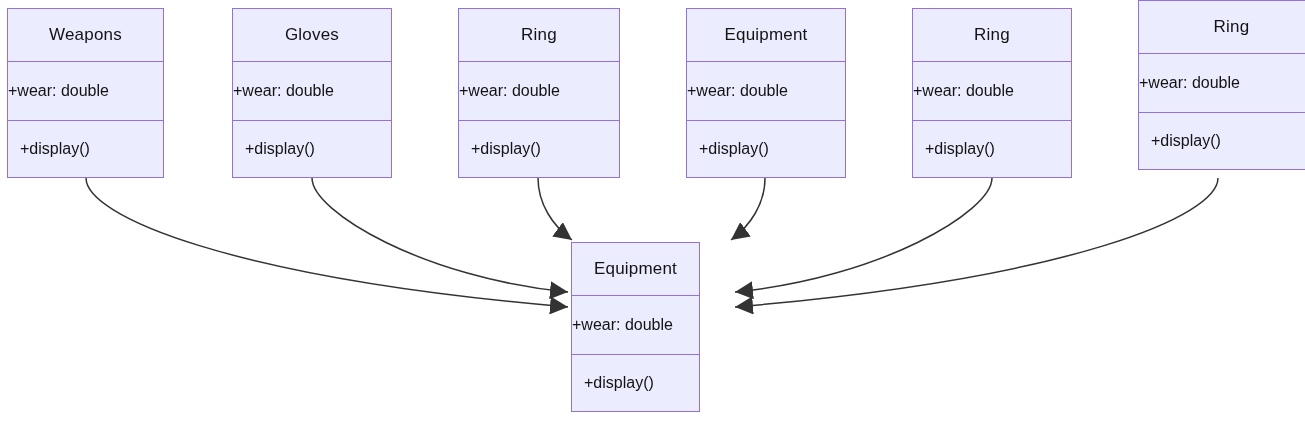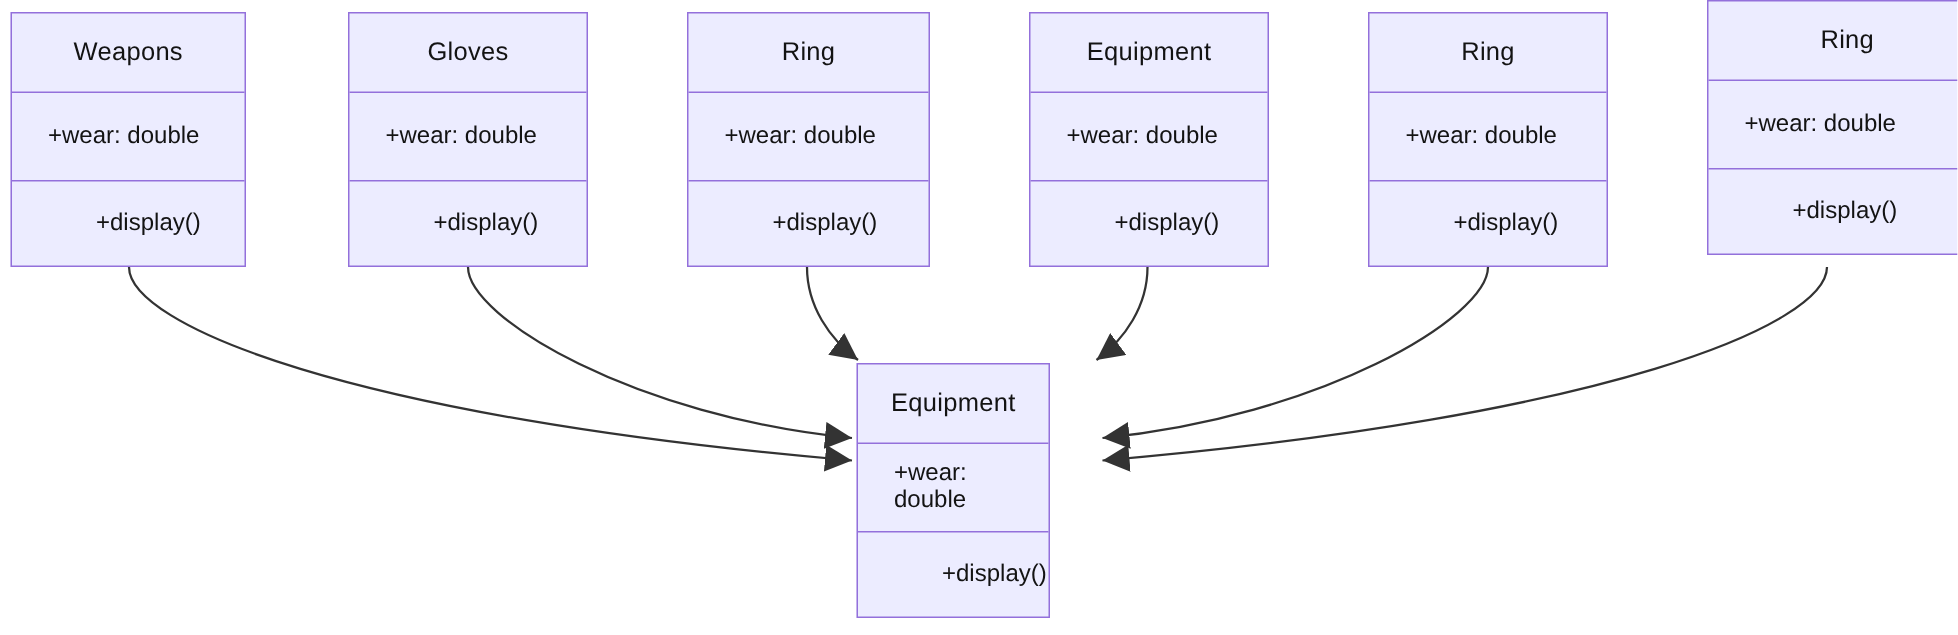--- a/index.html
+++ b/index.html
@@ -46,31 +46,30 @@
     justify-content: center;
     font-weight: normal;
     font-size: 17px;
     border-bottom: 1px solid var(--node-border);
     letter-spacing: 0.2px;
   }
   .class-attr {
     height: 58px;
     display: flex;
     align-items: center;
-    padding: 0 24px;
+    padding: 0 0;
     font-size: 16px;
     border-bottom: 1px solid var(--node-border);
   }
   .class-method {
     flex: 1;
     display: flex;
     align-items: center;
     padding: 0 12px;
     font-size: 16px;
-    margin-left: 44px;
   }
 </style>
 </head>
 <body>
 
 <div class="canvas">
 
   <svg class="edges-layer" viewBox="0 0 1305 423" xmlns="http://www.w3.org/2000/svg">
     <defs>
       <marker id="arrowhead" viewBox="0 0 10 10" refX="10" refY="5" markerWidth="12" markerHeight="12" orient="auto">

